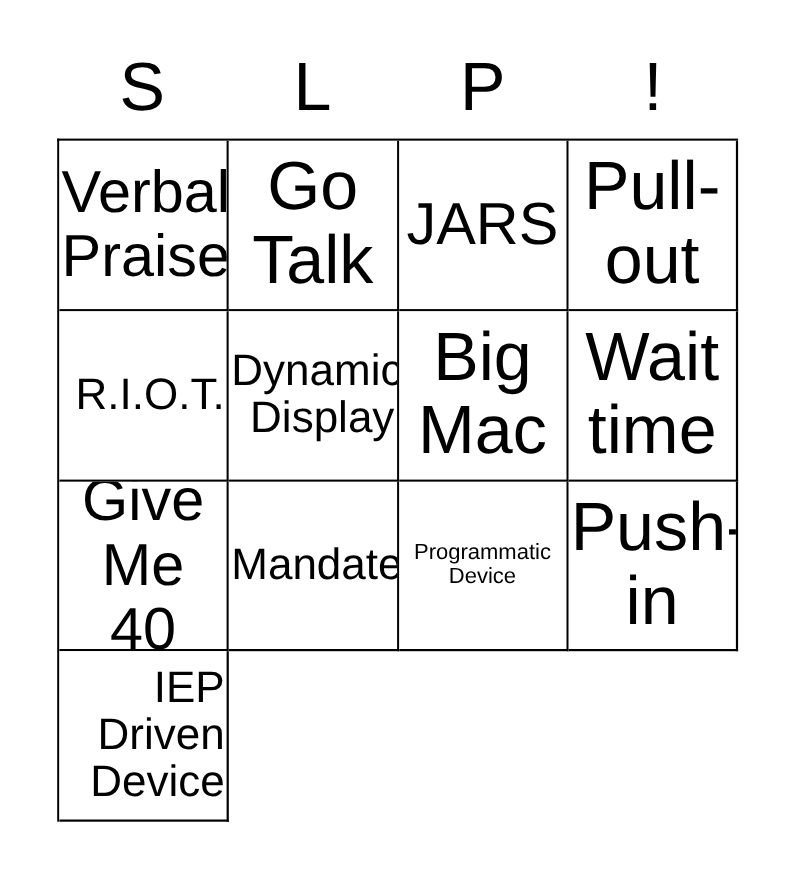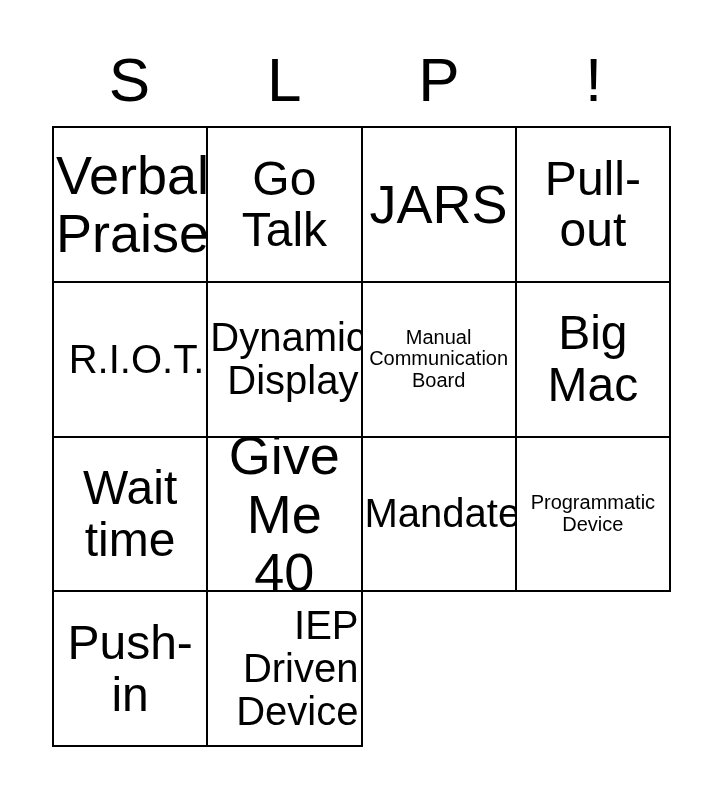--- a/index.html
+++ b/index.html
@@ -72,21 +72,21 @@
   }
   .cell-text {
     display: block;
     width: 100%;
     line-height: 1.08;
     word-break: normal;
     white-space: pre-line;
   }
 
   
-  .fs-xxl { font-size: 48px; }
+  .fs-xxl { font-size: 62px; }
   .fs-xl  { font-size: 54px; }
   .fs-md  { font-size: 40px; text-align: right; }
   .fs-sm  { font-size: 34px; }
   .fs-xs  { font-size: 25px; }
   .fs-xxs { font-size: 20px; }
 </style>
 </head>
 <body>
 
 <div id="bingo-card">
@@ -116,25 +116,20 @@
       <span class="cell-text fs-xxl">Pull-
 out</span>
     </div>
     <div class="bingo-cell">
       <span class="cell-text fs-md">R.I.O.T.</span>
     </div>
     <div class="bingo-cell">
       <span class="cell-text fs-md">Dynamic
 Display</span>
     </div>
-    <div class="bingo-cell">
-      <span class="cell-text fs-xxs">Manual
-Communication
-Board</span>
-    </div>
 
     <div class="bingo-cell">
       <span class="cell-text fs-xxl">Big
 Mac</span>
     </div>
     <div class="bingo-cell">
       <span class="cell-text fs-xxl">Wait
 time</span>
     </div>
     <div class="bingo-cell">

